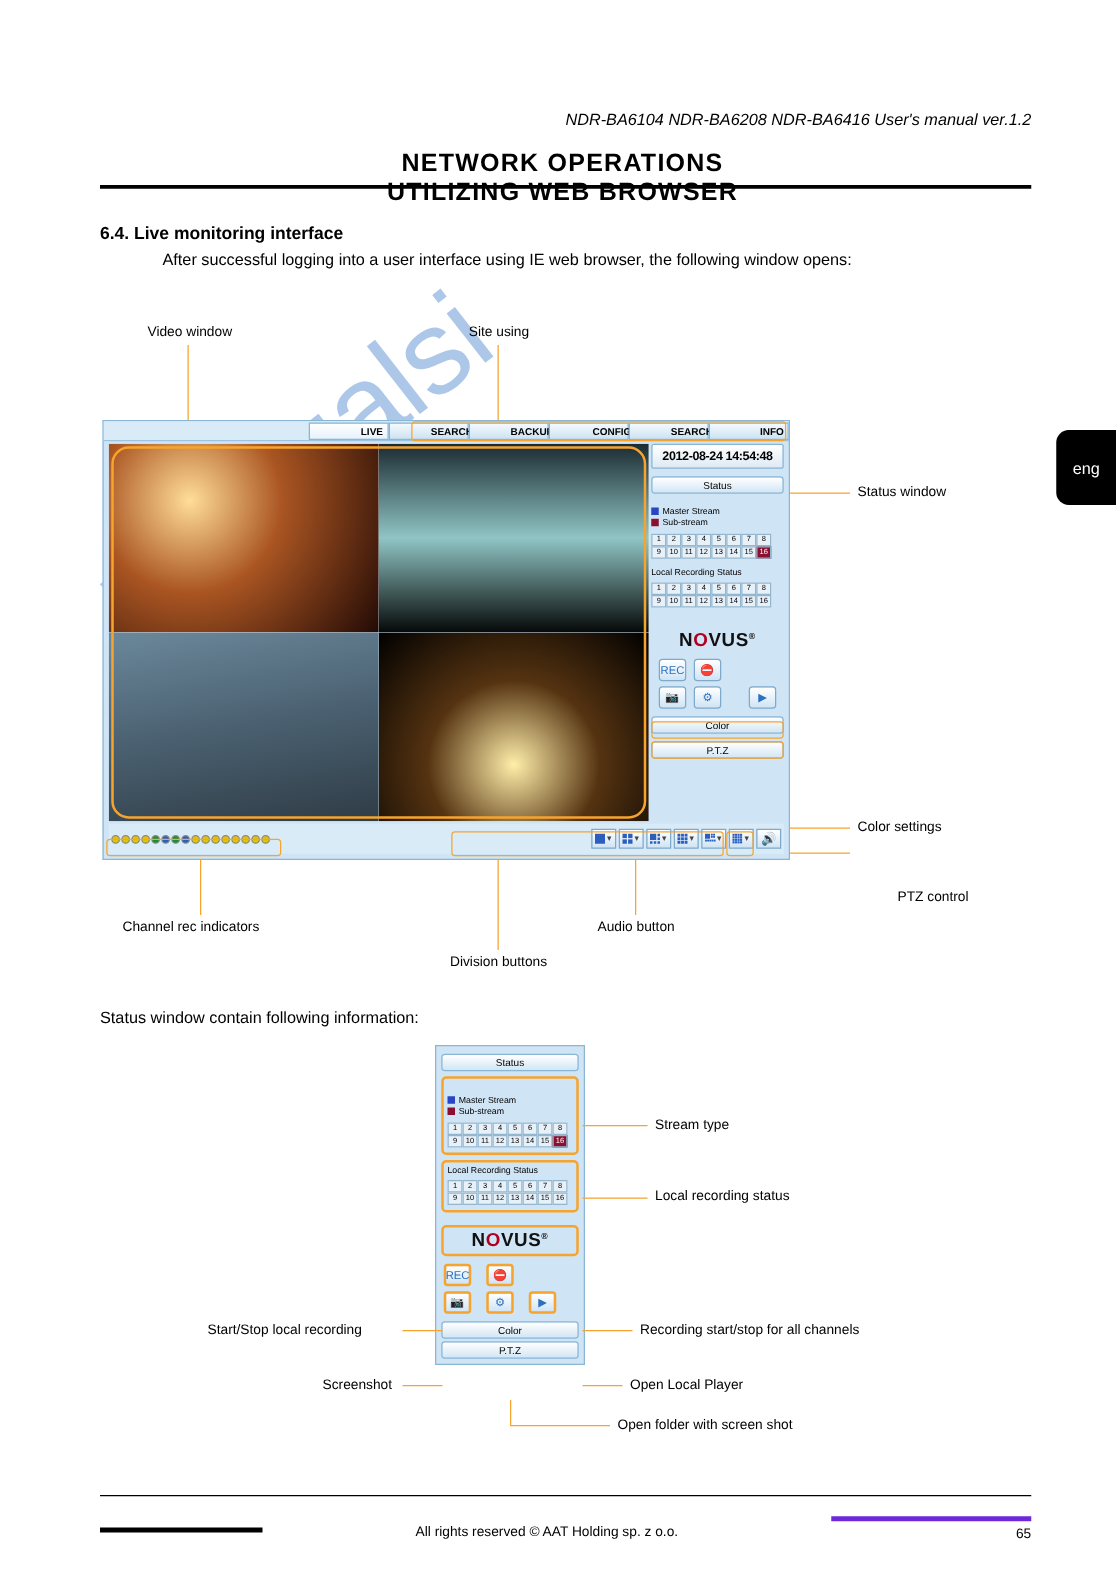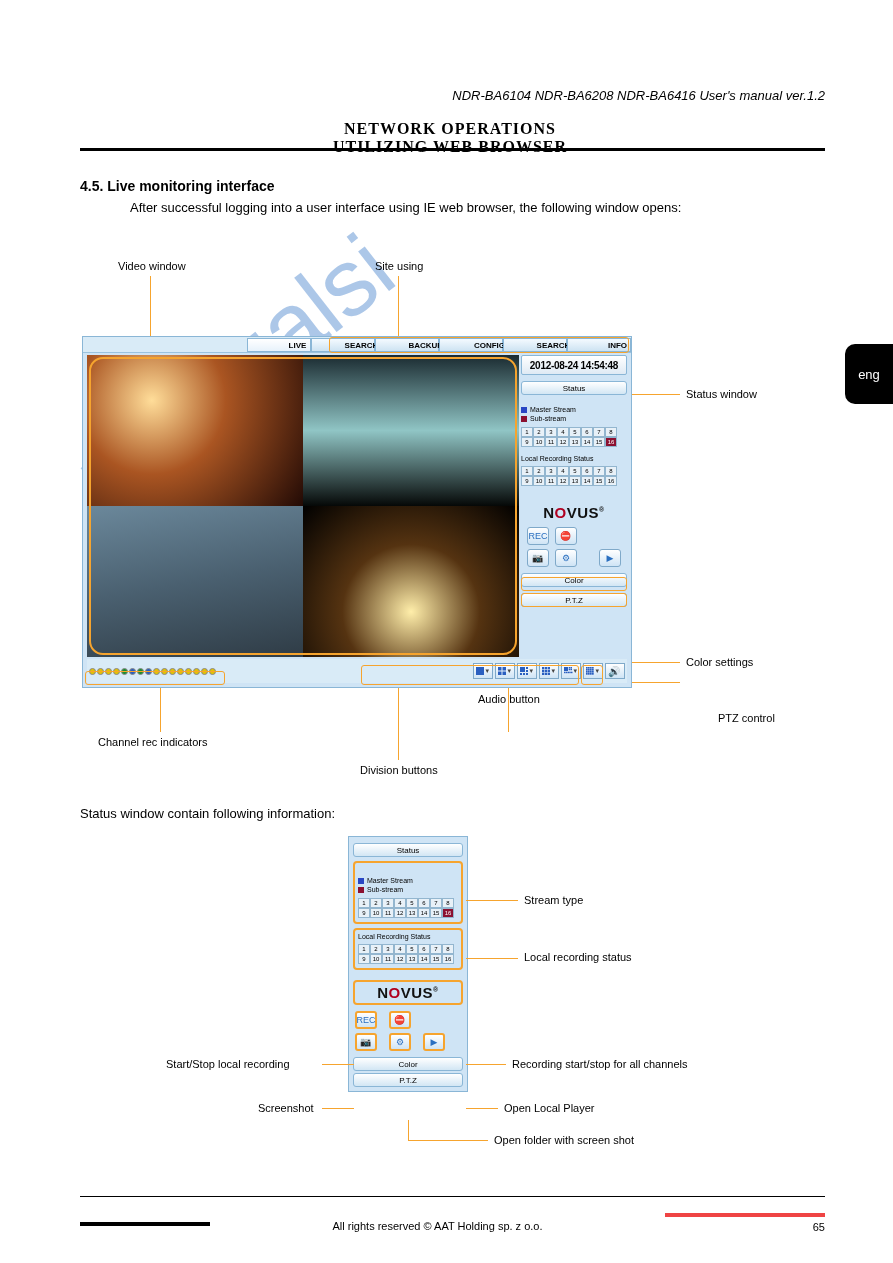--- a/index.html
+++ b/index.html
@@ -7,23 +7,23 @@
     font-family: Arial, Helvetica, sans-serif;
     background: #fff;
     width: 893px;
     height: 1263px;
     position: relative;
     color: #000;
   }
   .page-rule-top { position: absolute; left: 80px; top: 148px; width: 745px; border-top: 3px solid #000; }
   .page-rule-bottom { position: absolute; left: 80px; top: 1196px; width: 745px; display:flex; justify-content:space-between; align-items:center;border-top:1px solid #000;padding-top:20px;}
   .footer-left { width:130px; border-top:4px solid #000; margin-top:-4px; }
-  .footer-right { width:160px; border-top:4px solid #ef4444; margin-top:-4px; text-align:right;}
+  .footer-right { width:160px; border-top:4px solid #6d28d9; margin-top:-4px; text-align:right;}
   .footer-text { font-size: 11px; }
-  .header-title { position: absolute; left: 300px; top: 120px; font-weight: bold; font-size: 16px; text-align:center; width:300px; letter-spacing:1px;font-family:Liberation Serif, serif;}
+  .header-title { position: absolute; left: 300px; top: 120px; font-weight: bold; font-size: 20px; text-align:center; width:300px; letter-spacing:1px;}
   .header-models { position:absolute; left:80px; top:88px; width:745px; text-align:right; font-size:13px; font-style:italic;}
   .section-num { position:absolute; left:80px; top:178px; font-weight:bold; font-size:14px; }
   .section-text { position:absolute; left:130px; top:200px; font-size:13px; }
   .lang-tab {
     position: absolute;
     right: 0;
     top: 344px;
     width: 48px;
     height: 60px;
     background: #000;
@@ -168,21 +168,21 @@
   
   .hl { position:absolute; border:1.5px solid #f6a42e; border-radius:3px; }
 </style>
 </head>
 <body>
 
 <div class="header-models">NDR-BA6104 NDR-BA6208 NDR-BA6416 User's manual ver.1.2</div>
 <div class="header-title">NETWORK OPERATIONS UTILIZING WEB BROWSER</div>
 <div class="page-rule-top"></div>
 
-<div class="section-num">4.5. Live monitoring interface</div>
+<div class="section-num">6.4. Live monitoring interface</div>
 <div class="section-text">After successful logging into a user interface using IE web browser, the following window opens:</div>
 
 <div class="lang-tab">eng</div>
 
 <div class="watermark">manualsi</div>
 
 <div class="callout-line" style="left:150px; top:276px; width:1px; height:62px;"></div>
 <div class="callout-label" style="left:118px; top:260px;">Video window</div>
 
 <div class="callout-line" style="left:398px; top:276px; width:1px; height:60px;"></div>
@@ -197,21 +197,21 @@
 <div class="callout-line" style="left:632px; top:682px; width:48px; height:1px;"></div>
 <div class="callout-label" style="left:686px; top:712px;padding-left:32px;">PTZ control</div>
 
 <div class="callout-line" style="left:160px; top:688px; width:1px; height:44px;"></div>
 <div class="callout-label" style="left:98px; top:736px;">Channel rec indicators</div>
 
 <div class="callout-line" style="left:398px; top:688px; width:1px; height:72px;"></div>
 <div class="callout-label" style="left:360px; top:764px;">Division buttons</div>
 
 <div class="callout-line" style="left:508px; top:688px; width:1px; height:44px;"></div>
-<div class="callout-label" style="left:478px; top:693px;text-align:right;">Audio button</div>
+<div class="callout-label" style="left:478px; top:736px;text-align:right;">Audio button</div>
 
 <div class="app">
   <div class="topbar">
     <div class="tab active">LIVE</div>
     <div class="tab">SEARCH</div>
     <div class="tab">BACKUP</div>
     <div class="tab">CONFIG</div>
     <div class="tab">SEARCH</div>
     <div class="tab">INFO</div>
   </div>

